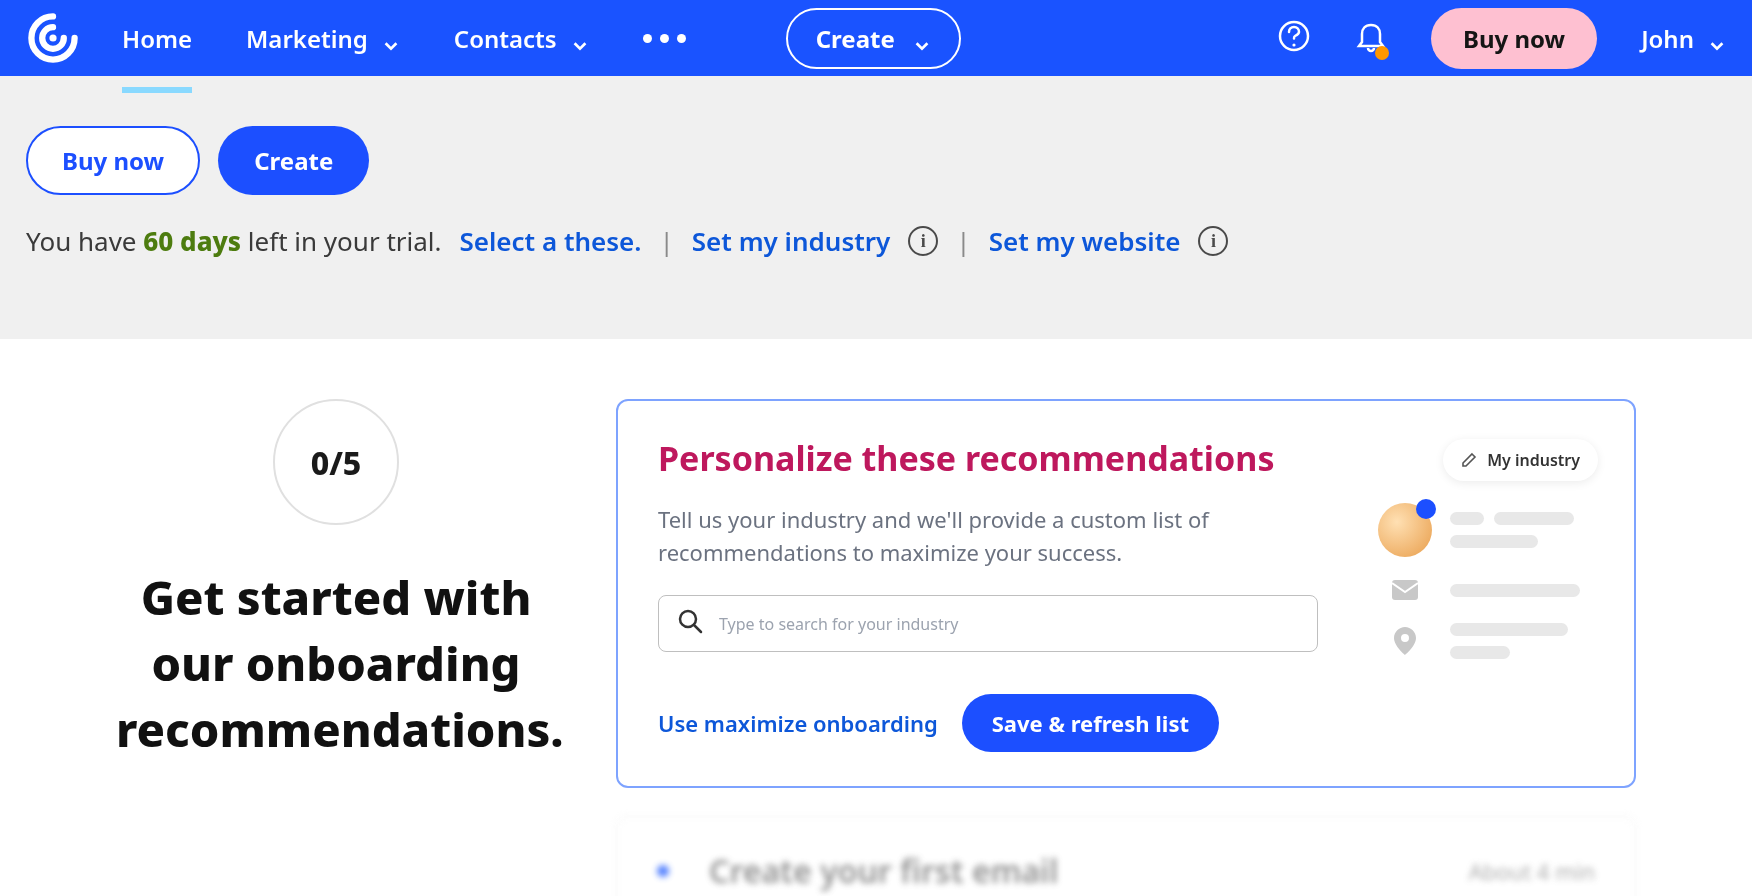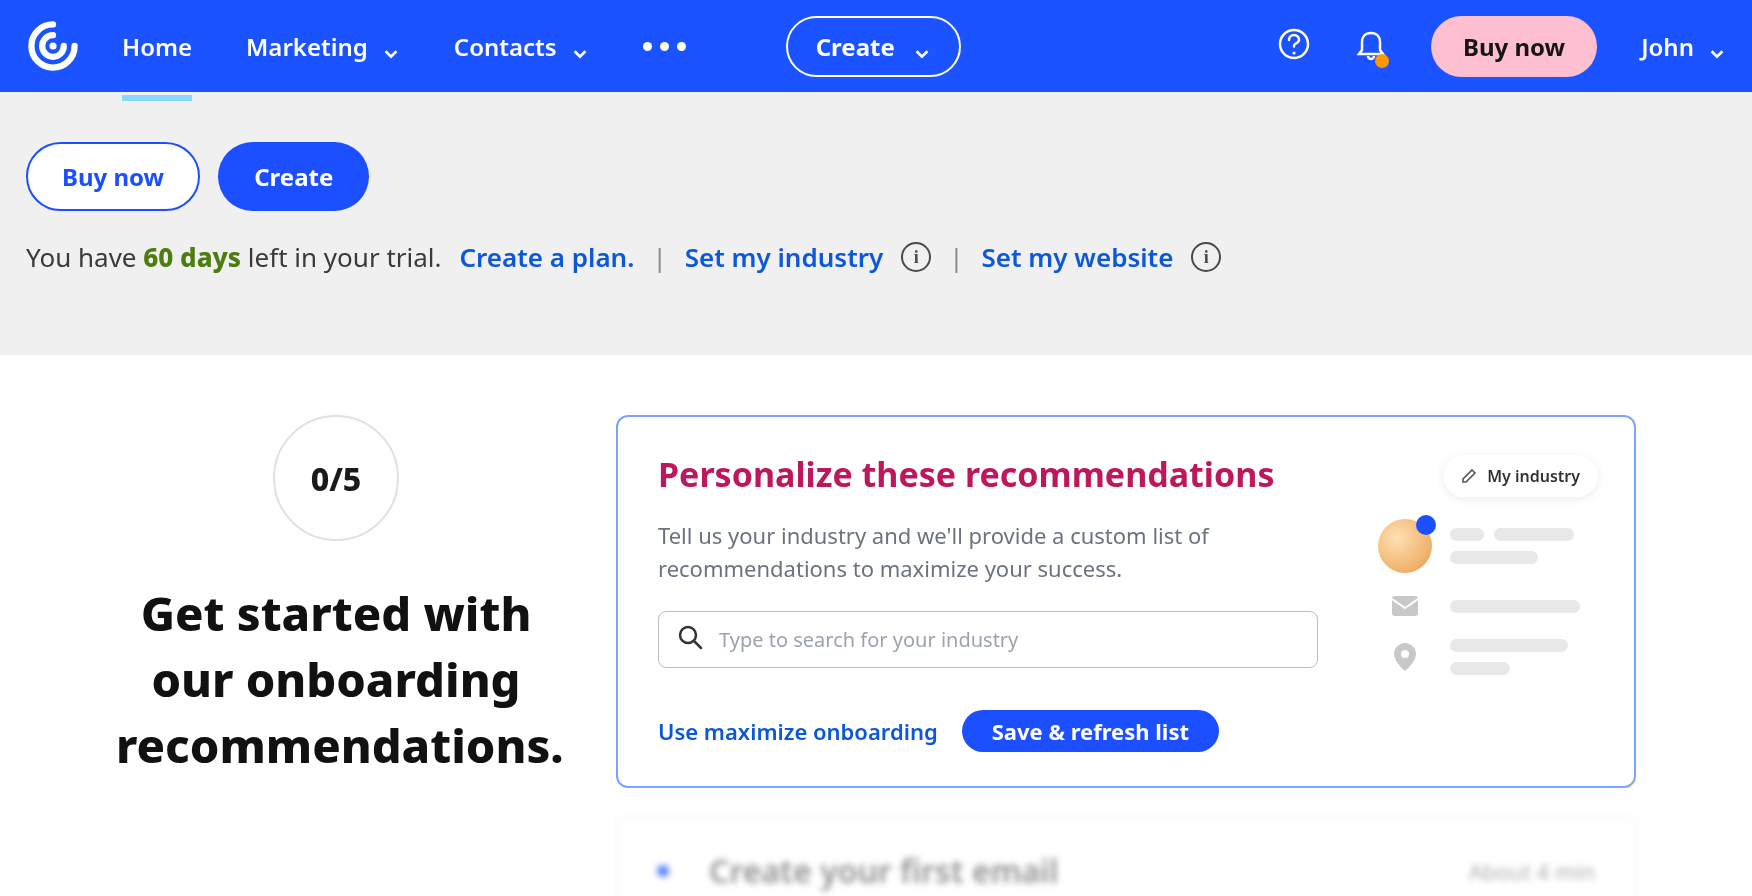--- a/index.html
+++ b/index.html
@@ -10,21 +10,21 @@
     --gray-bg:#f0f0f0;
     --gray-divider:#c9c9c9;
     --text:#111;
     --muted:#6b7280;
     --pill-gray:#e8e8e8;
   }
   *{box-sizing:border-box;font-family:system-ui,-apple-system,'Segoe UI',Roboto,Arial,sans-serif;}
   body{margin:0;background:#fff;width:1752px;}
 
   
-  .nav{background:var(--blue-nav);height:92px;display:flex;align-items:center;padding:8px 26px;position:relative;}
+  .nav{background:var(--blue-nav);height:76px;display:flex;align-items:center;padding:8px 26px;position:relative;}
   .nav-logo{width:54px;height:54px;margin-right:42px;}
   .nav-items{display:flex;align-items:center;gap:54px;}
   .nav-item{color:#fff;font-size:24px;font-weight:600;cursor:pointer;display:flex;align-items:center;gap:14px;position:relative;padding:34px 0;}
   .nav-item.active::after{content:"";position:absolute;left:0;right:0;bottom:-4px;height:6px;background:#89d9ff;}
   .chev{width:18px;height:18px;display:inline-block;}
   .chev svg{stroke:#fff;}
   .more-dots{display:flex;gap:8px;cursor:pointer;}
   .more-dots span{width:9px;height:9px;border-radius:50%;background:#fff;display:block;}
   .create-pill{margin-left:46px;border:2px solid #fff;border-radius:999px;padding:12px 28px;color:#fff;font-weight:700;font-size:24px;display:flex;align-items:center;gap:18px;cursor:pointer;}
   .nav-right{margin-left:auto;display:flex;align-items:center;gap:44px;}
@@ -52,26 +52,26 @@
   .left-col{width:440px;text-align:center;}
   .progress-circle{width:126px;height:126px;border-radius:50%;border:2px solid #e0e0e0;margin:0 auto 40px auto;display:flex;align-items:center;justify-content:center;font-size:32px;font-weight:800;color:#1a1a1a;}
   .left-heading{font-size:47px;font-weight:800;line-height:1.4;color:#111;margin:0;}
 
   .right-col{flex:1;}
   .card{border:2px solid #7ea3ff;border-radius:12px;padding:34px 40px;position:relative;background:#fff;}
   .card-title{font-size:34px;font-weight:700;margin:0 0 14px 0;color:#be185d;}
   .card-desc{font-size:22px;color:var(--muted);max-width:560px;line-height:1.5;}
 
   .search-wrap{margin-top:26px;border:1px solid #bfbfbf;border-radius:8px;display:flex;align-items:center;padding:12px 18px;max-width:660px;}
-  .search-wrap input{border:none;outline:none;font-size:20px;flex:1;color:#333;margin-left:14px;}
+  .search-wrap input{border:none;outline:none;font-size:16px;flex:1;color:#333;margin-left:14px;}
   .search-wrap input::placeholder{color:#9ca3af;}
 
   .card-actions{margin-top:42px;display:flex;align-items:center;gap:24px;}
   .card-actions .link{font-size:22px;}
-  .card-actions .btn-primary{font-size:22px;padding:6px 30px;}
+  .card-actions .btn-primary{font-size:22px;padding:14px 30px;}
 
   .profile-widget{position:absolute;top:38px;right:36px;width:220px;}
   .industry-tag{background:#fff;box-shadow:0 2px 10px rgba(0,0,0,.08);border-radius:999px;padding:10px 18px;display:inline-flex;align-items:center;gap:10px;font-size:16px;font-weight:600;color:#333;}
   .pw-row{display:flex;align-items:center;gap:18px;margin-top:22px;}
   .avatar{width:54px;height:54px;border-radius:50%;background:radial-gradient(circle at 35% 35%, #ffe0b3, #e89d4a);position:relative;flex-shrink:0;}
   .avatar::after{content:"";position:absolute;top:-4px;right:-4px;width:20px;height:20px;border-radius:50%;background:#1c4fff;}
   .line-group{display:flex;flex-direction:column;gap:10px;}
   .ph-line{height:13px;background:var(--pill-gray);border-radius:999px;}
   .mini-icon{width:28px;height:22px;display:flex;align-items:center;justify-content:center;color:#bdbdbd;flex-shrink:0;margin-left:13px;margin-right:13px;}
 
@@ -146,21 +146,21 @@
   <div class="hero-top">
     <div class="hero-actions">
       <button class="btn-outline">Buy now</button>
       <button class="btn-primary">Create</button>
     </div>
   </div>
   <div class="hero-sub">
     <span>
       <span>You have </span><strong>60 days</strong><span> left in your trial. </span>
     </span>
-    <span class="link"><span>Create a plan</span>.</span>
+    <span class="link"><span>Select a these</span>.</span>
     <span class="vsep">|</span>
     <span class="link">Set my industry</span>
     <span class="info-ico">i</span>
     <span class="vsep">|</span>
     <span class="link">Set my website</span>
     <span class="info-ico">i</span>
   </div>
 </div>
 
 <div class="main">

